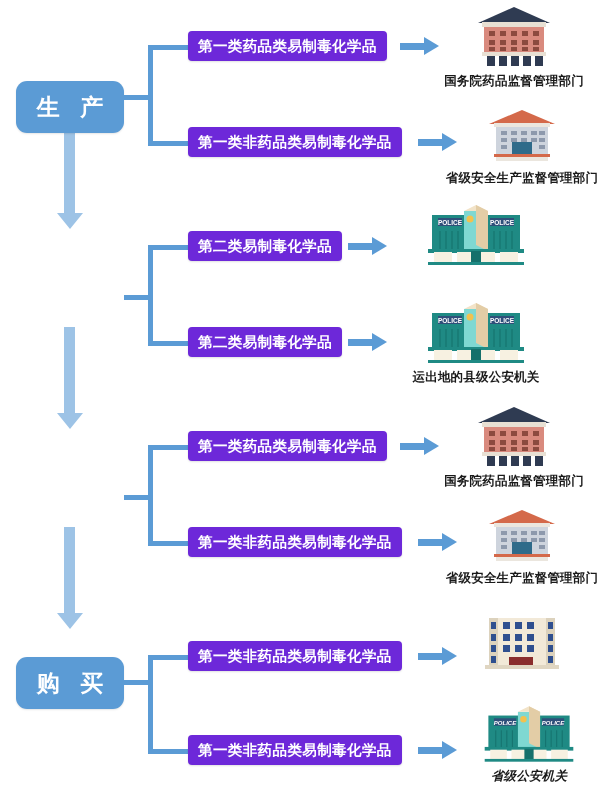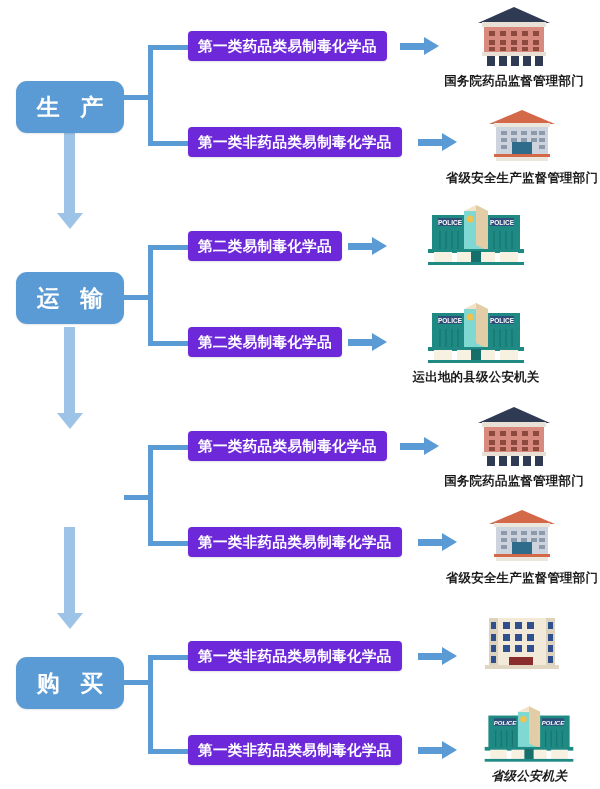--- a/index.html
+++ b/index.html
@@ -175,21 +175,20 @@
             <rect x="54" y="37" width="6" height="4"></rect>
         </g>
         <rect x="27" y="34" width="20" height="13" fill="#2f6b8a"></rect>
         <rect x="9" y="46" width="56" height="3" fill="#d4694a"></rect>
         <rect x="11" y="49" width="52" height="4" fill="#ebe6de"></rect>
       </svg>
     </span>
     <span class="cap">省级安全生产监督管理部门</span>
   </div>
 
-  <div class="stage" style="left:16px; top:272px;">运 输</div>
 
   <div class="brk-in" style="left:124px; top:295px;  width:26px;"></div>
   <div class="brk-vert" style="left:148px; top:245px;  height:101px;"></div>
   <div class="brk-out" style="left:148px; top:245px;  width:42px;"></div>
   <div class="brk-out" style="left:148px; top:341px;  width:42px;"></div>
 
   <div class="pill" style="left:188px; top:231px;">第二类易制毒化学品</div>
   <div class="rarrow" style="left:348px; top:237px;">
     <div class="shaft"></div>
     <div class="head"></div>

